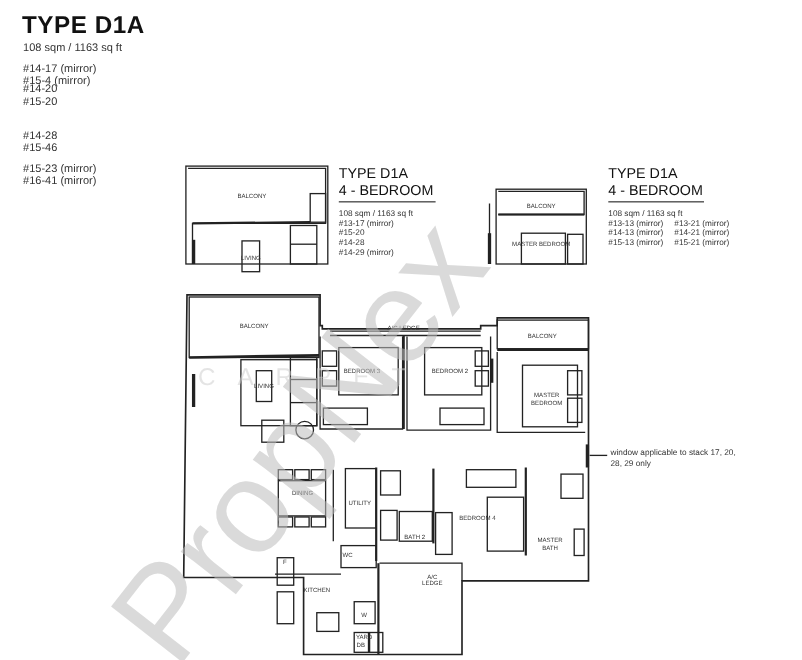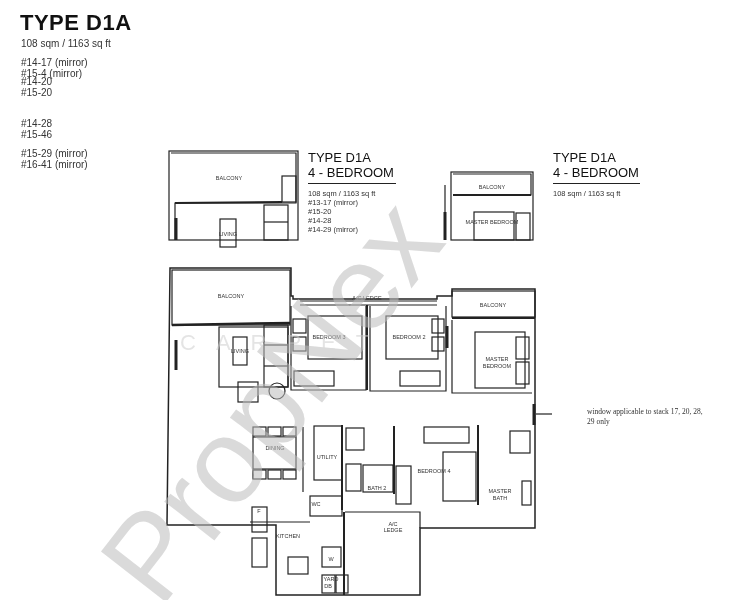--- a/index.html
+++ b/index.html
@@ -5,60 +5,72 @@
   html,body{margin:0;padding:0;background:#fff;}
   body{width:729px;height:600px;position:relative;overflow:hidden;font-family:"Liberation Sans",sans-serif;color:#222;}
   .abs{position:absolute;}
   .title{left:20px;top:10px;font-size:22px;font-weight:bold;letter-spacing:0.5px;color:#111;}
   .area{left:21px;top:38px;font-size:10px;color:#333;}
   .units{left:21px;font-size:10px;line-height:11px;color:#333;}
   .ins-title{font-size:13px;line-height:15px;color:#111;}
   .ins-rule{height:1px;background:#222;}
   .ins-text{font-size:7.5px;line-height:9px;color:#333;}
   svg text{font-family:"Liberation Sans",sans-serif;}
-  .note{left:587px;top:407px;font-size:7.5px;line-height:10px;color:#333;width:120px;font-family:Liberation Serif, serif;}
+  .note{left:555px;top:407px;font-size:7.5px;line-height:10px;color:#333;width:120px;}
 </style>
 </head>
 <body>
 
 <div class="abs title">TYPE D1A</div>
 <div class="abs area">108 sqm  / 1163 sq ft</div>
 <div class="abs units" style="top:57px">
   <div>#14-17 (mirror)</div>
   <div>#15-4 (mirror)</div>
 </div>
 <div class="abs units" style="top:76px">
   <div>#14-20</div>
   <div>#15-20</div>
 </div>
 <div class="abs units" style="top:118px">
   <div>#14-28</div>
   <div>#15-46</div>
 </div>
 <div class="abs units" style="top:148px">
-  <div>#15-29 (mirror)</div>
+  <div>#15-23 (mirror)</div>
   <div>#16-41 (mirror)</div>
 </div>
 
 <div class="abs" style="left:308px;top:150px;width:90px">
   <div class="ins-title">TYPE D1A</div>
   <div class="ins-title">4 - BEDROOM</div>
   <div class="ins-rule" style="margin:3px 0 5px 0;width:88px"></div>
   <div class="ins-text">108 sqm  / 1163 sq ft</div>
   <div class="ins-text">#13-17 (mirror)</div>
   <div class="ins-text">#15-20</div>
   <div class="ins-text">#14-28</div>
   <div class="ins-text">#14-29 (mirror)</div>
 </div>
 
 <div class="abs" style="left:553px;top:150px;width:120px">
   <div class="ins-title">TYPE D1A</div>
   <div class="ins-title">4 - BEDROOM</div>
   <div class="ins-rule" style="margin:3px 0 5px 0;width:87px"></div>
   <div class="ins-text">108 sqm  / 1163 sq ft</div>
+  <div style="display:flex;gap:10px">
+    <div>
+      <div class="ins-text">#13-13 (mirror)</div>
+      <div class="ins-text">#14-13 (mirror)</div>
+      <div class="ins-text">#15-13 (mirror)</div>
+    </div>
+    <div>
+      <div class="ins-text">#13-21 (mirror)</div>
+      <div class="ins-text">#14-21 (mirror)</div>
+      <div class="ins-text">#15-21 (mirror)</div>
+    </div>
+  </div>
 </div>
 
 <div class="abs note">window applicable to stack 17, 20, 28, 29 only</div>
 
 <svg class="abs" style="left:0;top:0" width="729" height="600" viewBox="0 0 729 600">
   <g fill="none" stroke="#222" stroke-width="1.2">
 
     <g>
       <rect x="169" y="151" width="129" height="89"></rect>
       <path d="M171 153 H296 V203 H175 V240"></path>

